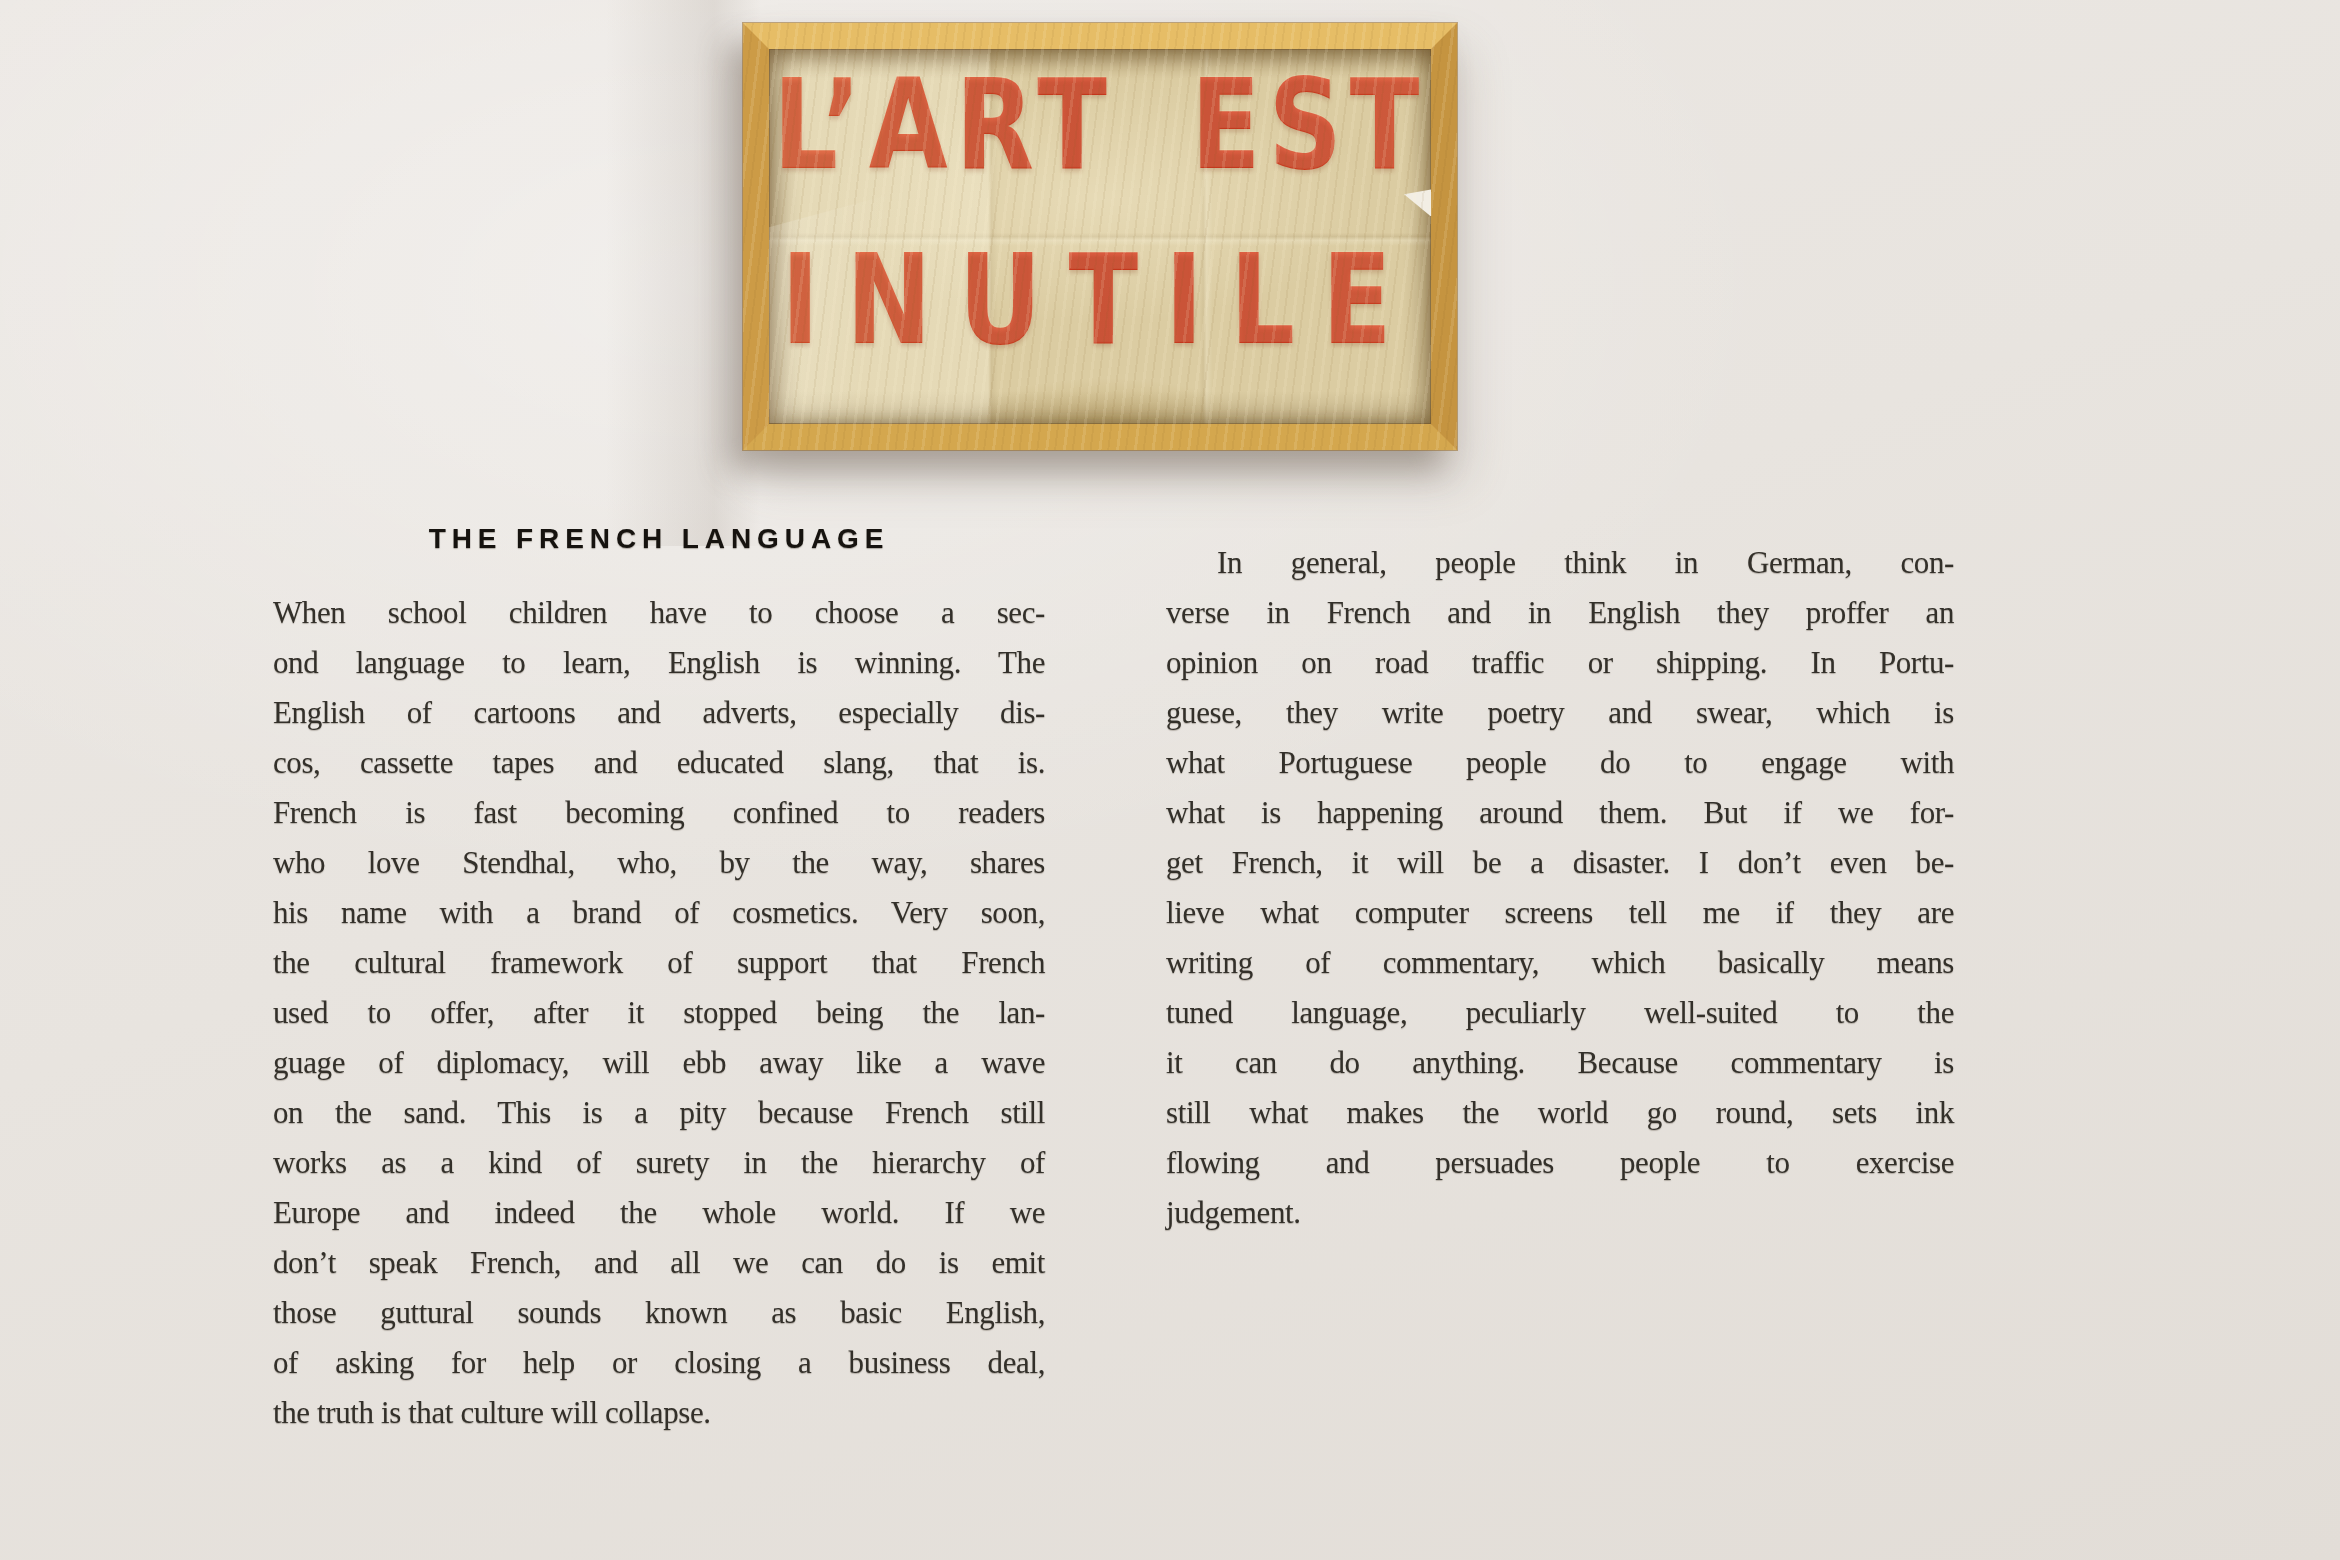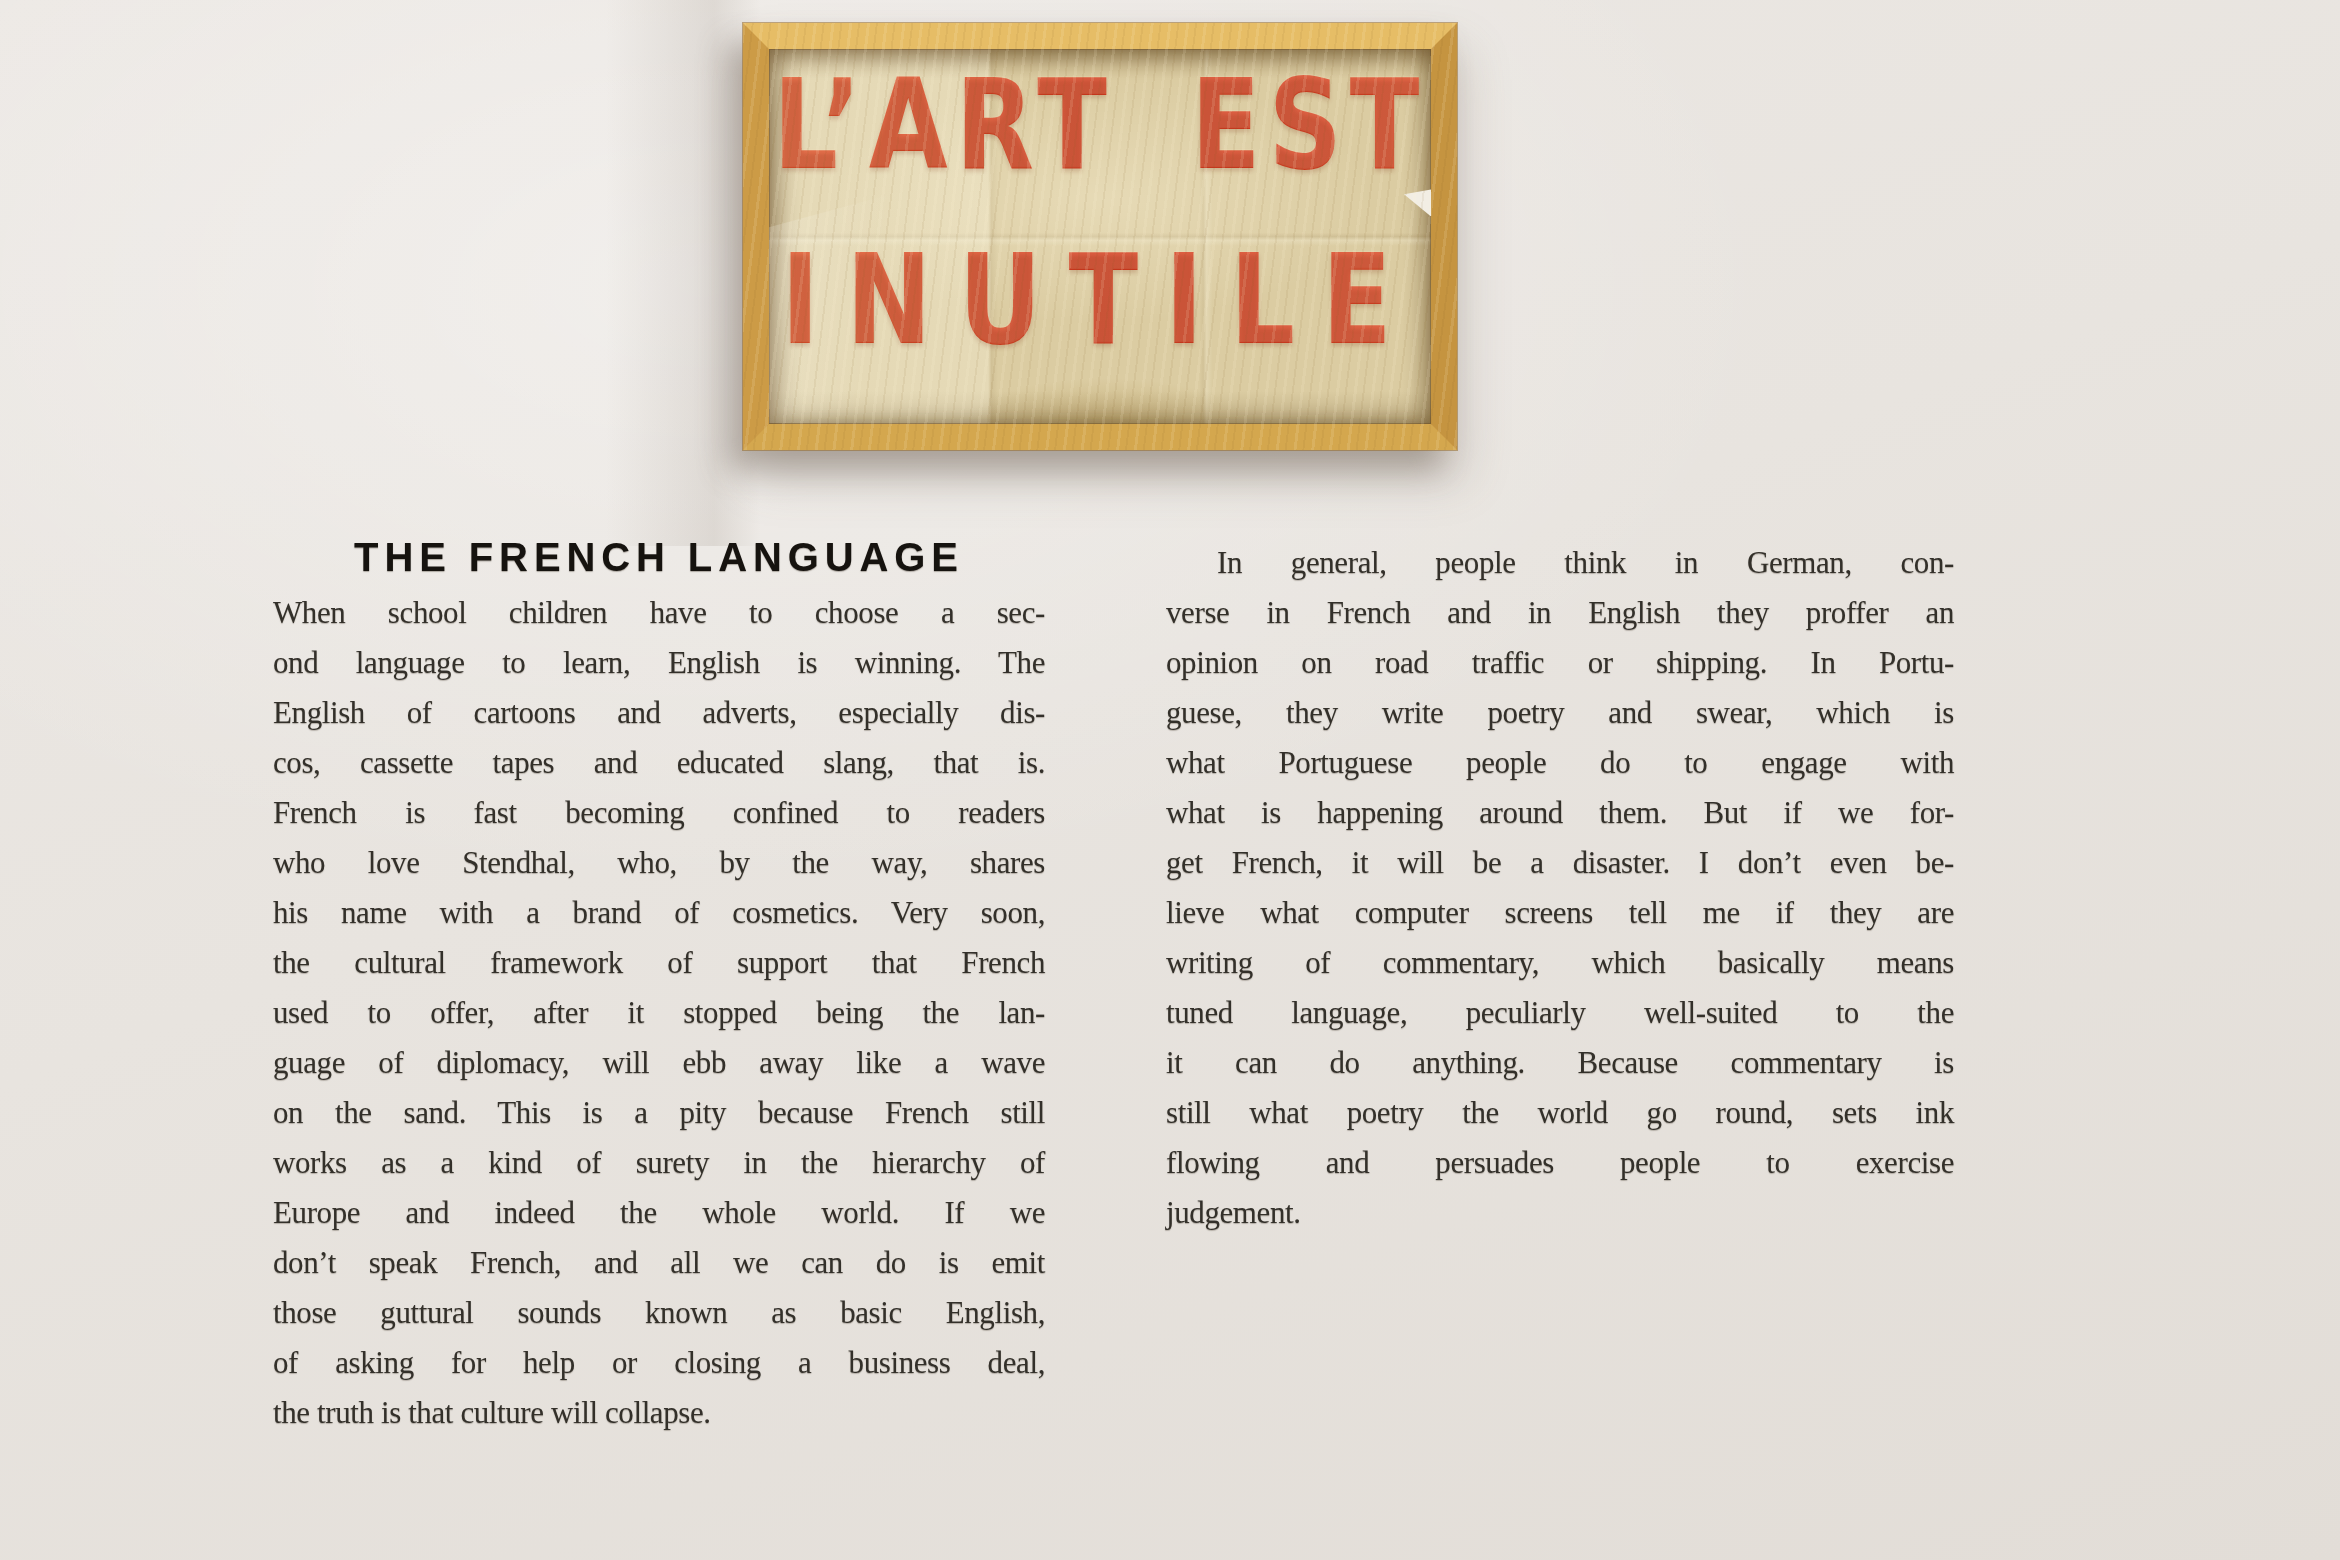--- a/index.html
+++ b/index.html
@@ -70,23 +70,23 @@
     .poster-line{
       background:linear-gradient(90deg,#e0522d 0%,#da4423 22%,#d5371d 48%,#d73a1f 78%,#dc4224 100%);
       -webkit-background-clip:text;background-clip:text;color:transparent;
     }
   }
   .poster-line1{top:13.7px;font-size:102px;letter-spacing:7.8px;word-spacing:33px;transform:scaleY(1.22);}
   .poster-line2{top:189px;font-size:102px;letter-spacing:27px;transform:scaleY(1.22);}
 
   
   .heading{
-    position:absolute;left:273px;top:535px;width:772px;
+    position:absolute;left:273px;top:523px;width:772px;
     font-family:"Liberation Sans","DejaVu Sans",sans-serif;font-weight:bold;
-    font-size:40px;letter-spacing:5.9px;text-align:center;color:#16130f;
+    font-size:28px;letter-spacing:5.9px;text-align:center;color:#16130f;
     text-shadow:0 1px 1px rgba(110,102,92,.5);
   }
   .column{
     position:absolute;width:772px;color:#33302a;
     font-size:31px;letter-spacing:-0.4px;
     text-shadow:0 1px 1px rgba(110,102,92,.45);
   }
   #left-col{left:273px;top:588px;}
   #right-col{left:1166px;top:538px;width:788px;}
   .bodyline{
@@ -136,19 +136,19 @@
       <div class="bodyline">verse in French and in English they proffer an</div>
       <div class="bodyline">opinion on road traffic or shipping. In Portu-</div>
       <div class="bodyline">guese, they write poetry and swear, which is</div>
       <div class="bodyline">what Portuguese people do to engage with</div>
       <div class="bodyline">what is happening around them. But if we for-</div>
       <div class="bodyline">get French, it will be a disaster. I don’t even be-</div>
       <div class="bodyline">lieve what computer screens tell me if they are</div>
       <div class="bodyline">writing of commentary, which basically means</div>
       <div class="bodyline">tuned language, peculiarly well-suited to the</div>
       <div class="bodyline">it can do anything. Because commentary is</div>
-      <div class="bodyline">still what poetry the world go round, sets ink</div>
+      <div class="bodyline">still what makes the world go round, sets ink</div>
       <div class="bodyline">flowing and persuades people to exercise</div>
       <div class="bodyline flush">judgement.</div>
     </div>
 
 </div>
 
 
 </body></html>

